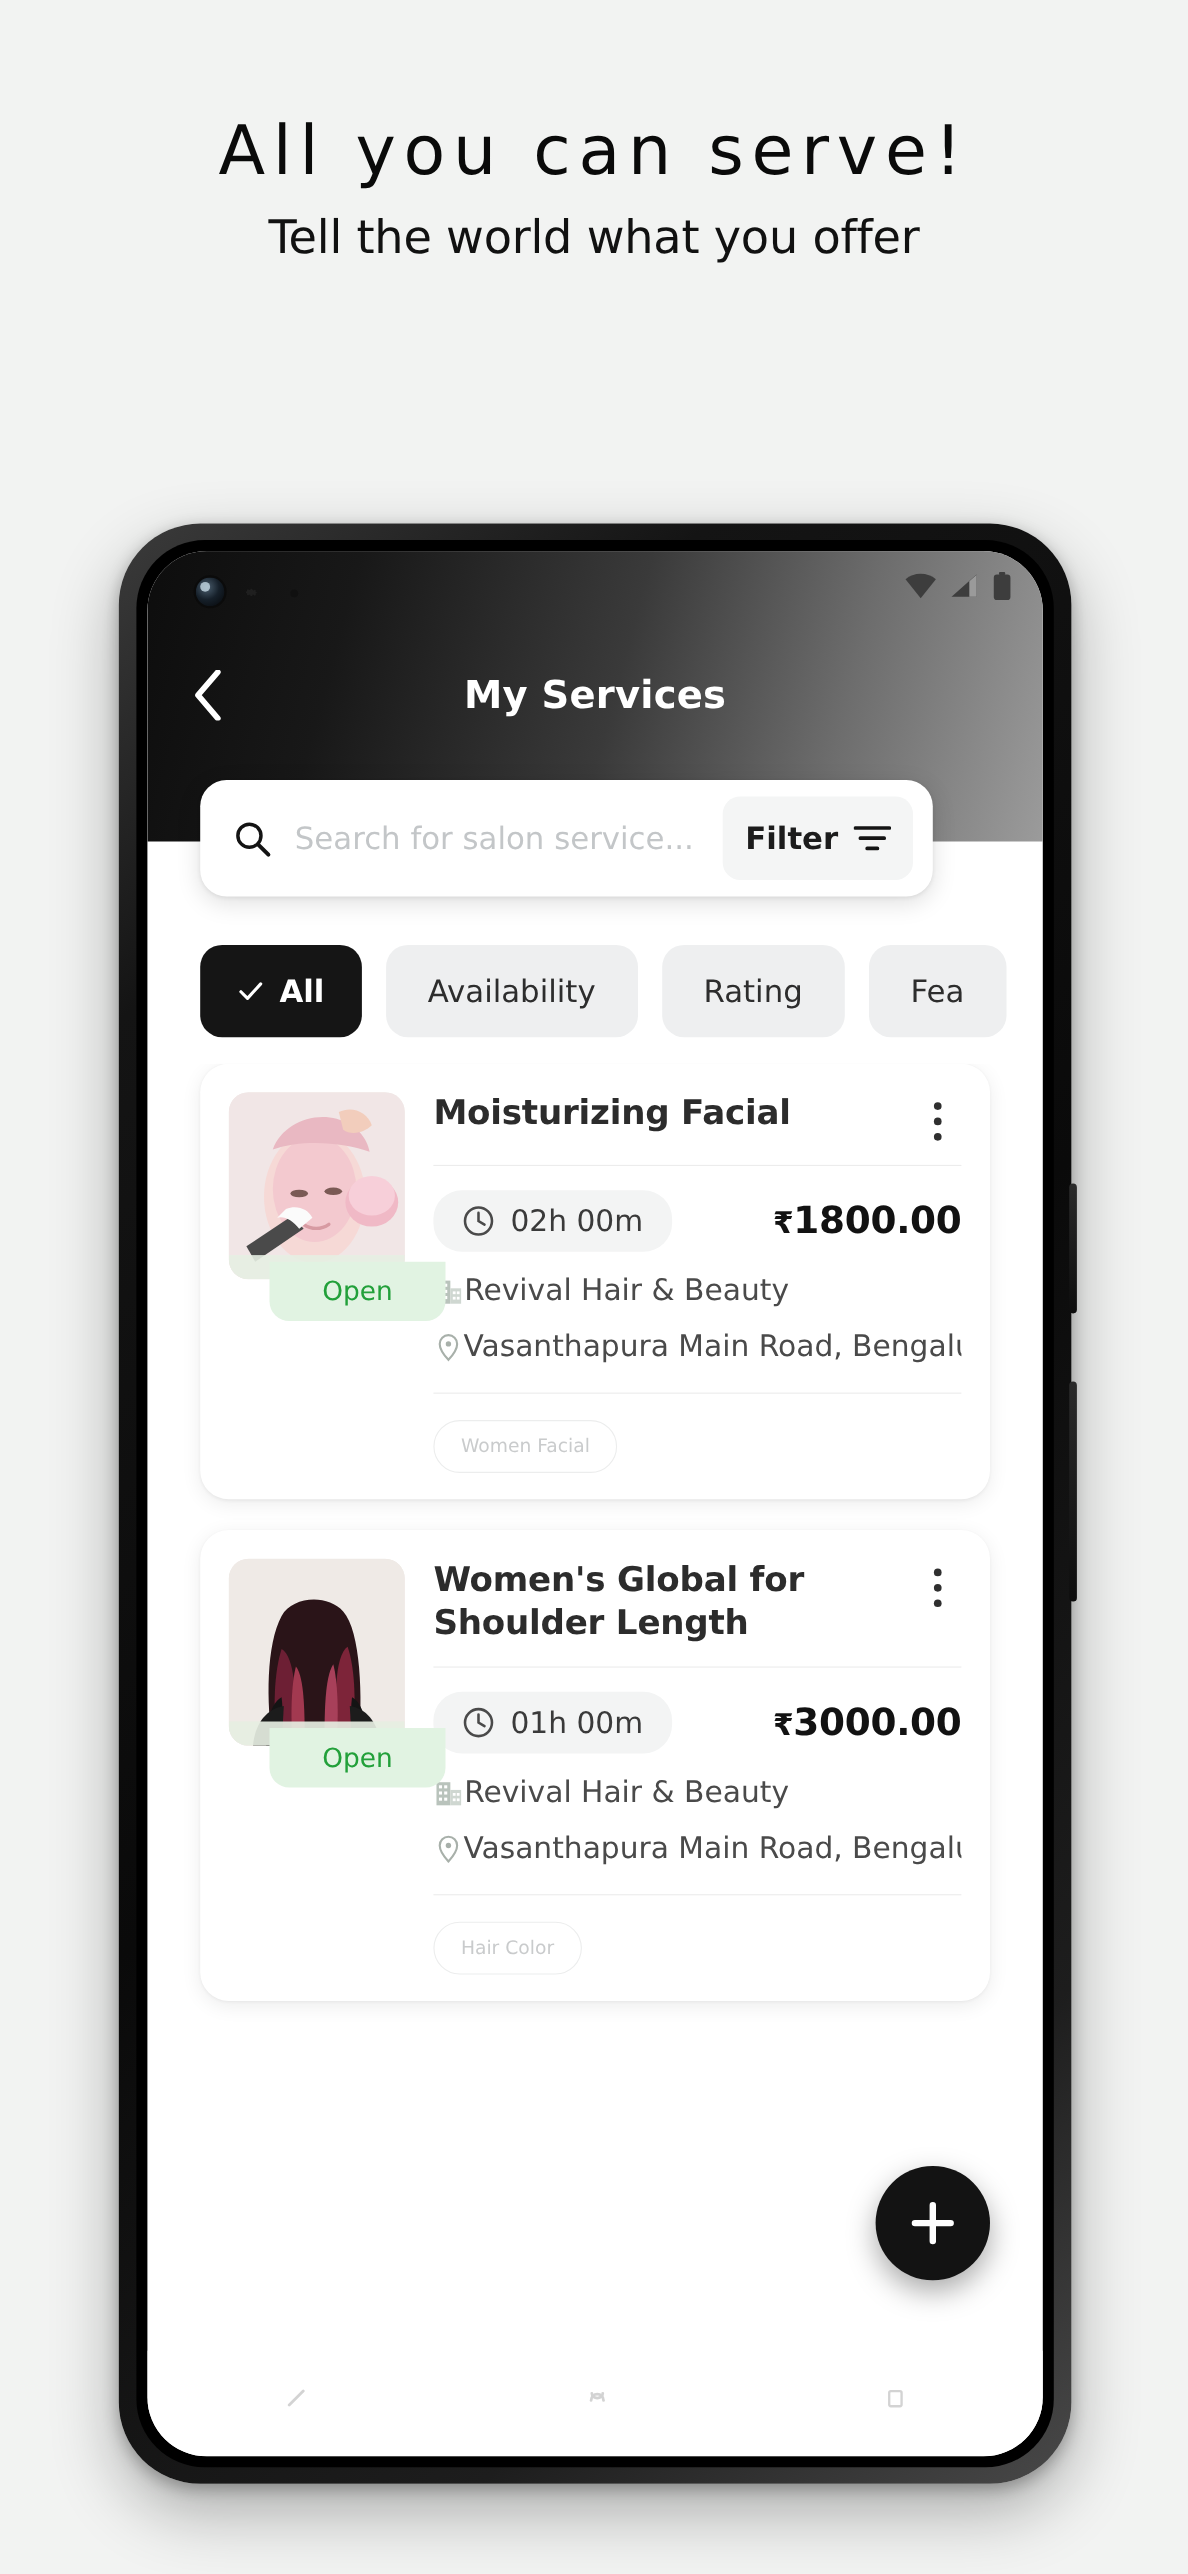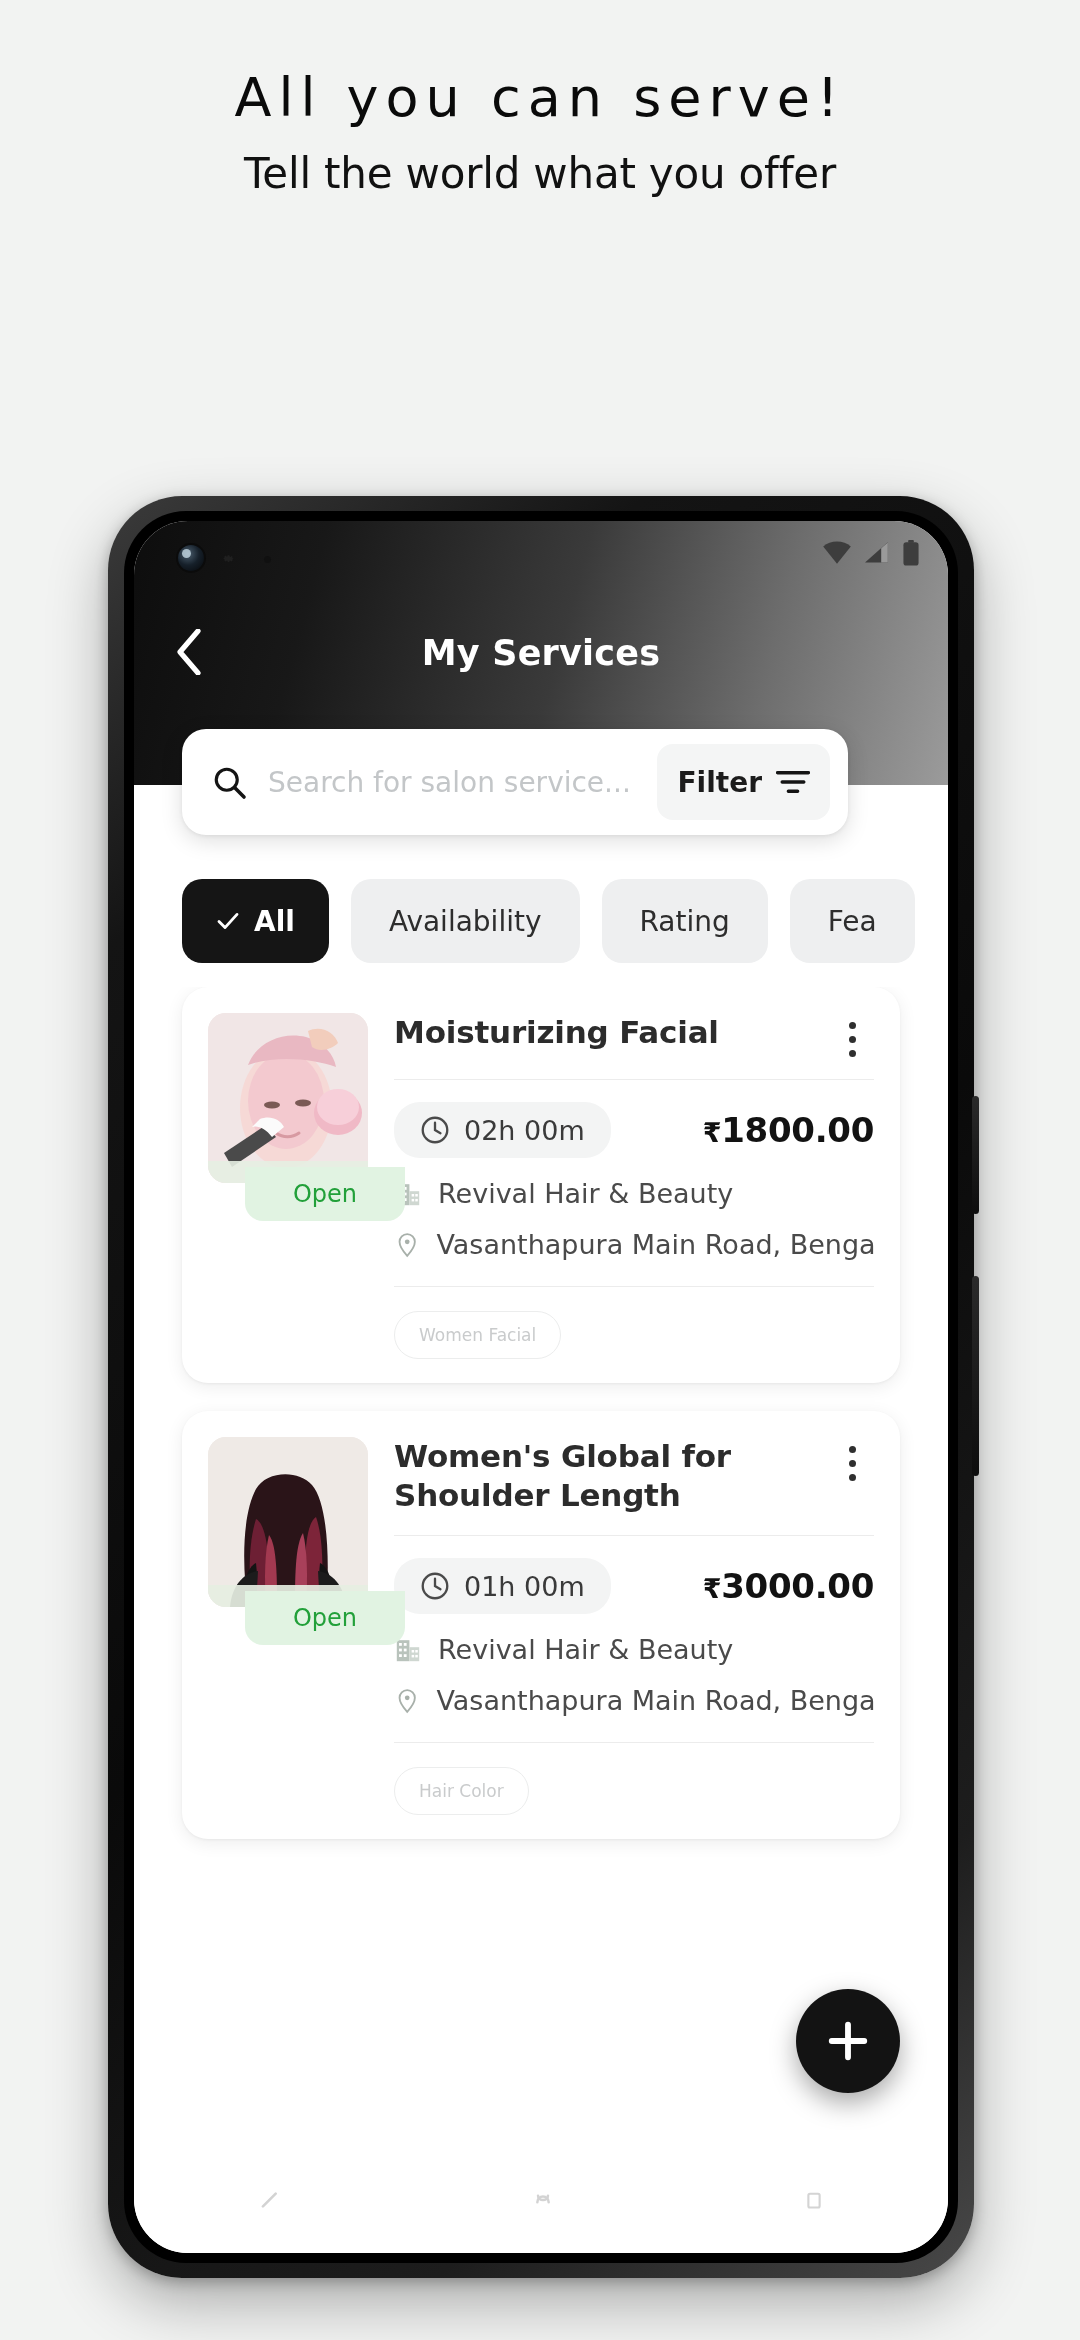--- a/index.html
+++ b/index.html
@@ -7,41 +7,41 @@
     width: 1080px; height: 2340px;
     background: #f2f3f2;
     font-family: "Liberation Sans", sans-serif;
     overflow: hidden;
   }
   .page { position: relative; width: 1080px; height: 2340px; background: #f2f3f2; }
 
   
   .promo { position: absolute; top: 0; left: 0; width: 1080px; text-align: center; }
   .promo-title {
-    margin-top: 70px;
-    font-size: 54px;
+    margin-top: 104px;
+    font-size: 62px;
     font-weight: 400;
     letter-spacing: 7px;
     color: #0a0a0a;
     line-height: 1.05;
     font-family: "DejaVu Sans", sans-serif;
   }
   .promo-sub {
     margin-top: 22px;
     font-size: 42px;
     font-weight: 400;
     letter-spacing: -0.2px;
     color: #111111;
     font-family: "DejaVu Sans", sans-serif;
   }
 
   
   .phone {
     position: absolute;
-    left: 108px; top: 496px;
+    left: 108px; top: 476px;
     width: 866px; height: 1782px;
     border-radius: 74px;
     background: linear-gradient(140deg,#3b3b3b 0%,#141414 18%,#0a0a0a 52%,#1d1d1d 82%,#494949 100%);
     box-shadow: 0 24px 60px rgba(0,0,0,.30), 0 4px 14px rgba(0,0,0,.25);
   }
   .phone-inner {
     position: absolute; left: 16px; top: 15px;
     width: 834px; height: 1752px;
     border-radius: 62px;
     background: #000;
@@ -153,21 +153,21 @@
 
   .meta-row { display: flex; align-items: center; justify-content: space-between; margin-top: 22px; }
   .dur-pill {
     display: flex; align-items: center; gap: 14px; background: #f3f4f4; border-radius: 26px;
     height: 56px; padding: 0 26px; font-size: 27px; color: #3a3a3a; font-family: "DejaVu Sans", sans-serif;
   }
   .price { font-size: 34px; font-weight: 700; color: #121212; font-family: "DejaVu Sans", sans-serif;
     white-space: nowrap; letter-spacing: -.3px; }
   .price .cur { font-size: 27px; font-weight: 700; }
 
-  .info-line { display: flex; align-items: center; gap: 16px; margin-top: 20px; }
+  .info-line { display: flex; align-items: center; margin-top: 20px; }
   .info-line .txt { font-size: 27px; color: #4a4a4a; font-family: "DejaVu Sans", sans-serif;
     white-space: nowrap; overflow: hidden; }
   .divider2 { height: 1px; background: #ececec; margin: 26px 0 0 0; }
   .tags { margin-top: 24px; display: flex; gap: 16px; }
   .tag {
     border: 1px solid #eceded; border-radius: 24px; height: 48px; padding: 0 24px;
     display: flex; align-items: center; font-size: 17px; color: #c9cbcc;
     font-family: "DejaVu Sans", sans-serif;
   }
 

